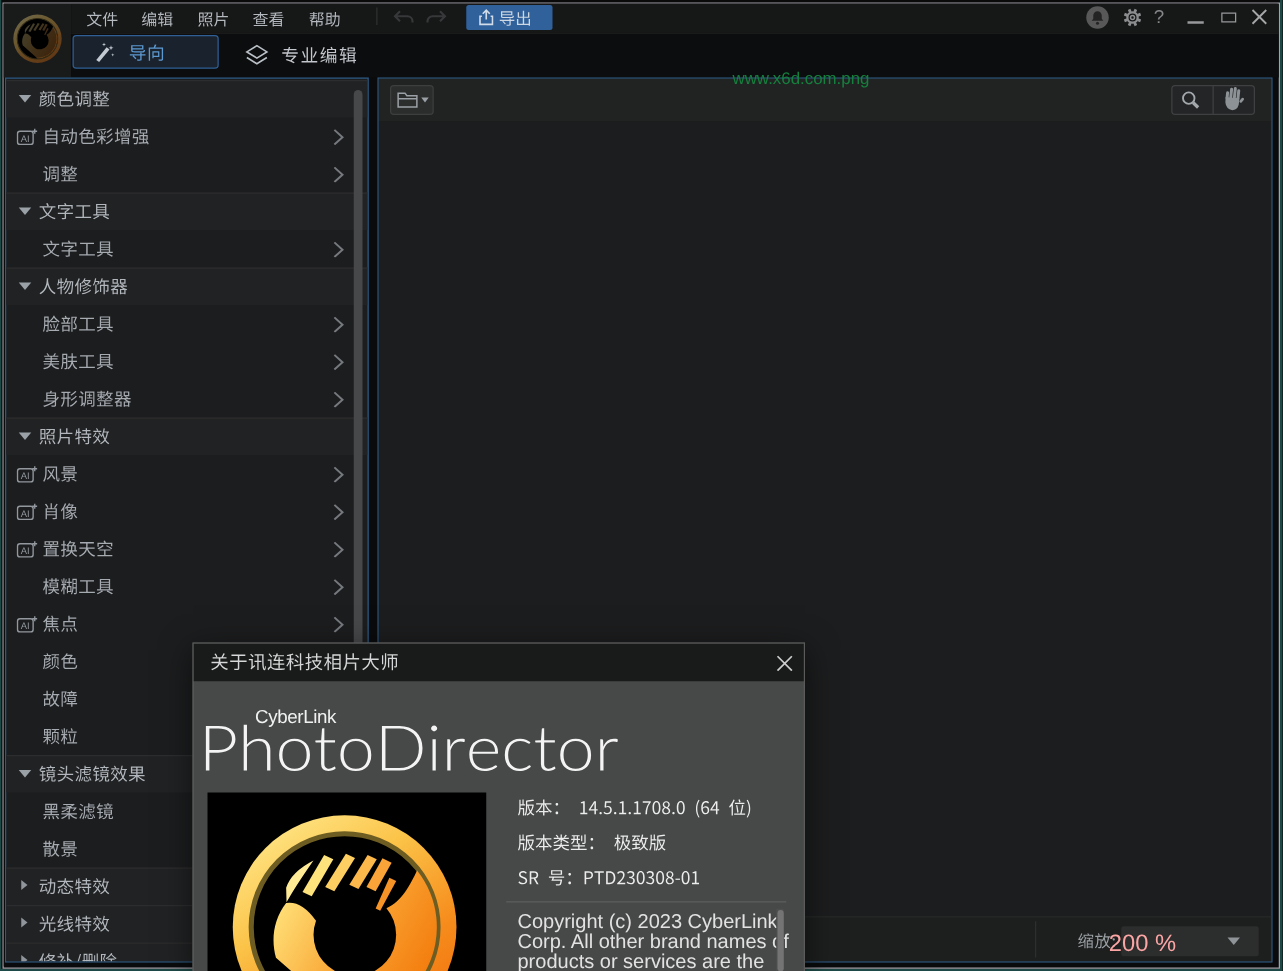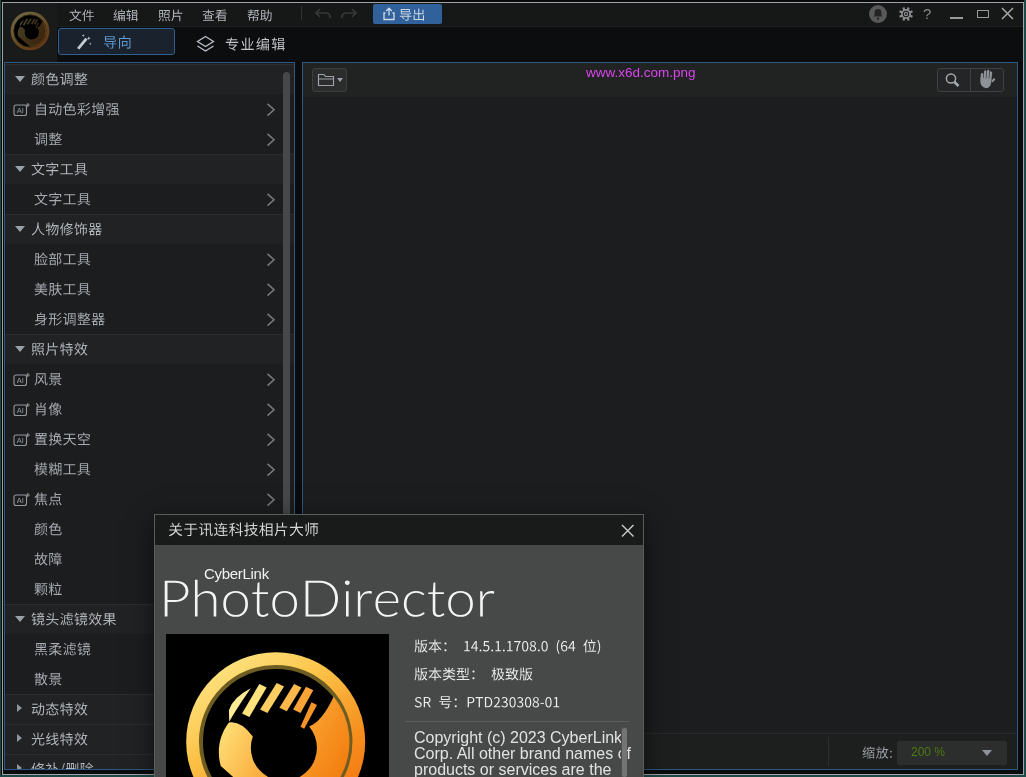--- a/index.html
+++ b/index.html
@@ -534,21 +534,21 @@
 </div>
     </div>
 <div class="abs" style="left:283px;top:72px;width:7px;height:680px;border-radius:3.5px;background:#46484a"></div>
 <div class="abs" style="left:302px;top:62px;width:716px;height:708px;background:#1c1d1e;border:1px solid #2b5a84;box-sizing:border-box"></div>
 <div class="abs" style="left:303px;top:63px;width:714px;height:34px;background:#212222"></div>
 <div class="abs" style="left:312px;top:68px;width:35px;height:24px;background:#2b2c2c;border:1px solid #3d3e3e;border-radius:3px;box-sizing:border-box"></div>
 <svg class="abs" style="left:317px;top:73px" width="18" height="14" viewBox="0 0 18 14">
 <path d="M1.5,12.5 V1.5 H7 L8.5,3.5 H16.5 V12.5 Z M1.5,6 H16.5" fill="none" stroke="#9aa0a5" stroke-width="1.2"></path>
     </svg>
 <div class="abs" style="left:337px;top:78px;width:0;height:0;border-left:3.8px solid transparent;border-right:3.8px solid transparent;border-top:4.6px solid #9aa0a5"></div>
-<div class="abs lib" style="left:586px;top:65px;font-size:13.5px;color:#d946ef">www.x6d.com.png</div>
+<div class="abs lib" style="left:586px;top:55px;font-size:13.5px;color:#15803d">www.x6d.com.png</div>
 <div class="abs" style="left:937px;top:68px;width:67px;height:24px;background:#242526;border:1px solid #3f4041;border-radius:3px;box-sizing:border-box"></div>
 <div class="abs" style="left:970px;top:68px;width:1px;height:24px;background:#3f4041"></div>
 <svg class="abs" style="left:944px;top:72px" width="17" height="17" viewBox="0 0 17 17">
 <circle cx="7" cy="6.5" r="4.6" fill="none" stroke="#a3a8ac" stroke-width="1.5"></circle>
 <path d="M10.4,10 L14.5,14" stroke="#a3a8ac" stroke-width="2.6"></path>
     </svg>
 <svg class="abs" style="left:977px;top:69px" width="20" height="21" viewBox="0 0 20 21">
 <g transform="rotate(6 10 12)" stroke="#8d9296" fill="#8d9296">
 <path d="M4.4,10 V5.8" stroke-width="2.4" stroke-linecap="round"></path>
 <path d="M7.3,9 V2.6" stroke-width="2.4" stroke-linecap="round"></path>
@@ -562,21 +562,21 @@
 <div class="abs" style="left:303px;top:733px;width:714px;height:36px;background:#1d1e1e;border-top:1px solid #272828;box-sizing:border-box"></div>
 <div class="abs" style="left:828px;top:737px;width:1px;height:29px;background:#2d2e2e"></div>
 <svg style="position:absolute;left:862.0px;top:746.2px;overflow:visible" width="31.27" height="15.84" viewBox="0 0 31.3 15.8">
       <g fill="#9ba0a4" transform="translate(0,11.6160) scale(0.013200,-0.013200)">
         <use href="#g70" x="0"></use>
         <use href="#g71" x="1030"></use>
         <use href="#g72" x="2061"></use>
       </g>
     </svg>
 <div class="abs" style="left:897px;top:741px;width:110px;height:24px;background:#2c2d2d;border-radius:2px"></div>
-<div class="abs lib" style="left:911px;top:745px;font-size:12px;color:#4d7c0f">200 %</div>
+<div class="abs lib" style="left:887px;top:745px;font-size:19px;color:#fca5a5">200 %</div>
 <div class="abs" style="left:982px;top:750px;width:0;height:0;border-left:5.5px solid transparent;border-right:5.5px solid transparent;border-top:6.5px solid #8f9498"></div>
 <div class="abs" style="left:154px;top:514px;width:490px;height:266px;background:#474848;border:1px solid #5b5b5b;box-sizing:border-box;box-shadow:0 6px 24px rgba(0,0,0,.55)"></div>
 <div class="abs" style="left:155px;top:515px;width:488px;height:30px;background:#191a1a"></div>
 <svg style="position:absolute;left:168.0px;top:522.4px;overflow:visible" width="151.50" height="17.76" viewBox="0 0 151.5 17.8">
       <g fill="#d6d7d8" transform="translate(0,13.0240) scale(0.014800,-0.014800)">
         <use href="#g73" x="0"></use>
         <use href="#g74" x="1024"></use>
         <use href="#g75" x="2047"></use>
         <use href="#g76" x="3071"></use>
         <use href="#g77" x="4095"></use>

